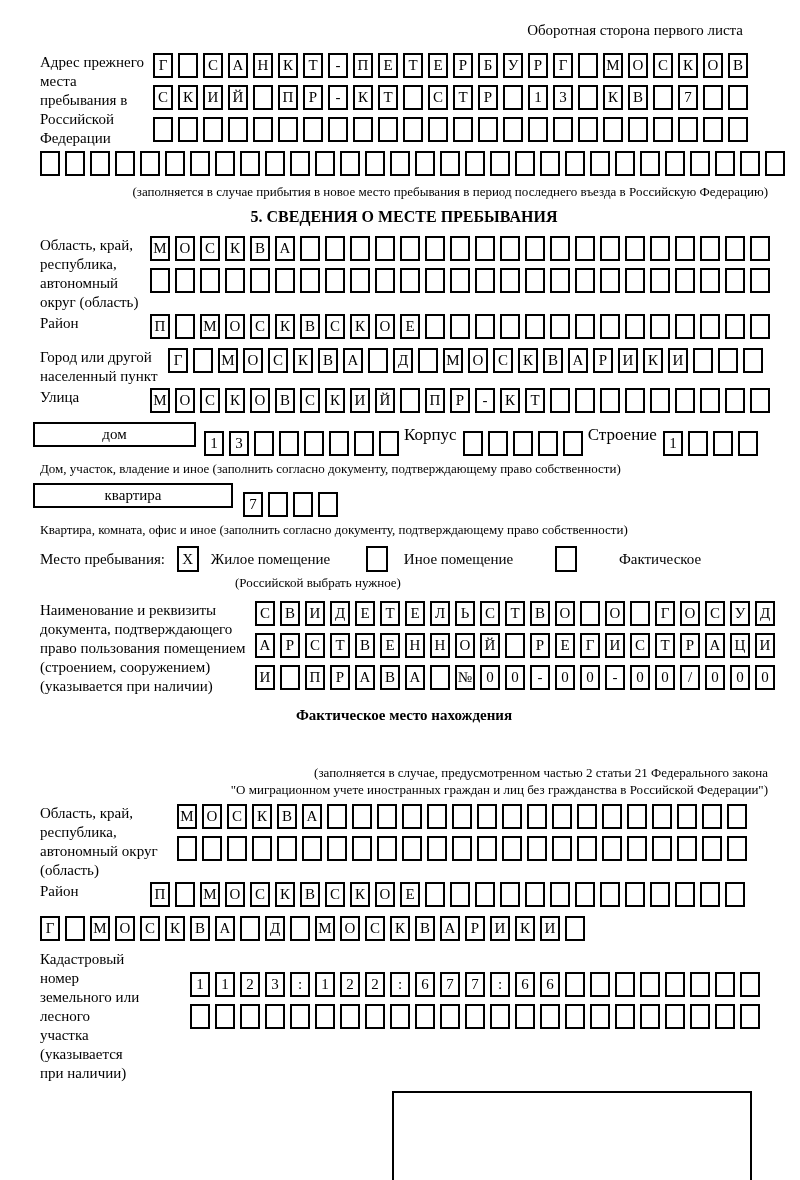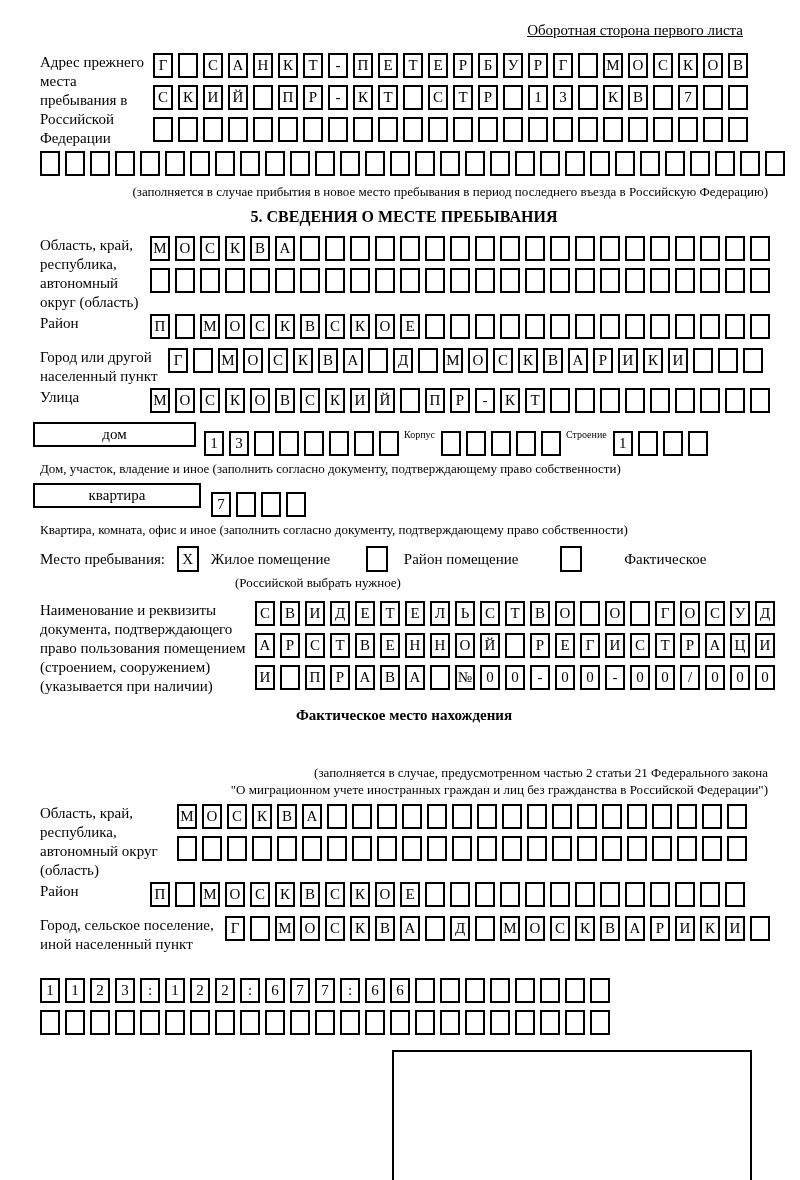--- a/index.html
+++ b/index.html
@@ -1,37 +1,37 @@
 <!DOCTYPE html>
 <html><head>
 <meta charset="utf-8">
 <style>
   html,body{margin:0;padding:0;background:#fff;}
   body{width:800px;height:1180px;font-family:"Liberation Serif",serif;color:#000;overflow:hidden;}
   .page{padding:12px 12px 0 40px;box-sizing:border-box;width:800px;}
-  .hdr{text-align:right;font-size:15px;padding:10px 45px 14px 0;text-decoration:underline;}
+  .hdr{text-align:right;font-size:15px;padding:10px 45px 14px 0;}
   .grp{display:flex;align-items:flex-start;margin-bottom:2px;}
   .lbl{font-size:15px;line-height:19px;padding-right:6px;box-sizing:border-box;flex:0 0 auto;}
   .w113{width:113px;} .w110{width:110px;} .w128{width:128px;} .w215{width:215px;}
   .w137{width:137px;} .w185{width:185px;} .w107{width:107px;}
   .cellcol{flex:1 1 auto;}
   .cells{white-space:nowrap;margin-bottom:7px;line-height:0;}
   .cell{display:inline-block;width:20px;height:25px;border:2px solid #000;box-sizing:border-box;
         margin-right:5px;text-align:center;font-size:15px;line-height:21px;vertical-align:top;}
   .note{font-size:13px;line-height:17px;}
   .center{text-align:right;}
   .sect-title{font-size:16px;font-weight:bold;text-align:center;margin:8px 0 10px -20px;}
   .widebox{display:inline-block;border:2px solid #000;height:25px;box-sizing:border-box;
            text-align:center;font-size:15px;line-height:21px;vertical-align:top;}
-  .inline-lbl{display:inline-block;font-size:10px;line-height:25px;vertical-align:top;}
+  .inline-lbl{display:inline-block;font-size:17px;line-height:25px;vertical-align:top;}
   .cb{display:inline-block;width:22px;height:26px;border:2px solid #000;box-sizing:border-box;
       text-align:center;font-size:15px;line-height:22px;vertical-align:top;}
   .optrow{font-size:15px;line-height:26px;margin:6px 0 2px 0;}
   .stamp-box{border:2px solid #000;width:360px;height:175px;margin-left:352px;box-sizing:border-box;}
-  .mt22{margin-top:22px;}
+  .mt22{margin-top:22px;margin-left:43px;}
   .mb6{margin-bottom:6px;}
 </style>
 </head>
 <body>
 
 <div class="page">
 
   <div class="hdr">Оборотная сторона первого листа</div>
 
   <div class="grp">
@@ -75,28 +75,28 @@
       <div class="cells"><span class="cell">М</span><span class="cell">О</span><span class="cell">С</span><span class="cell">К</span><span class="cell">О</span><span class="cell">В</span><span class="cell">С</span><span class="cell">К</span><span class="cell">И</span><span class="cell">Й</span><span class="cell"></span><span class="cell">П</span><span class="cell">Р</span><span class="cell">-</span><span class="cell">К</span><span class="cell">Т</span><span class="cell"></span><span class="cell"></span><span class="cell"></span><span class="cell"></span><span class="cell"></span><span class="cell"></span><span class="cell"></span><span class="cell"></span><span class="cell"></span></div>
     </div>
   </div>
 
   <div style="margin:2px 0 4px -7px;white-space:nowrap;">
     <span class="widebox" style="width:163px;margin-right:8px;">дом</span><span class="cells" style="display:inline-block;margin-bottom:0;"><span class="cell">1</span><span class="cell">3</span><span class="cell"></span><span class="cell"></span><span class="cell"></span><span class="cell"></span><span class="cell"></span><span class="cell"></span></span><span class="inline-lbl" style="margin-right:6px;">Корпус</span><span class="cells" style="display:inline-block;margin-bottom:0;"><span class="cell"></span><span class="cell"></span><span class="cell"></span><span class="cell"></span><span class="cell"></span></span><span class="inline-lbl" style="margin-right:6px;">Строение</span><span class="cells" style="display:inline-block;margin-bottom:0;"><span class="cell">1</span><span class="cell"></span><span class="cell"></span><span class="cell"></span></span>
   </div>
   <div class="note" style="margin-bottom:6px;">Дом, участок, владение и иное (заполнить согласно документу, подтверждающему право собственности)</div>
 
   <div style="margin:2px 0 4px -7px;white-space:nowrap;">
-    <span class="widebox" style="width:168px;margin-right:10px;">квартира</span><span class="cells" style="display:inline-block;margin-bottom:0;"><span class="cell">7</span><span class="cell"></span><span class="cell"></span><span class="cell"></span></span>
+    <span class="widebox" style="width:200px;margin-right:10px;">квартира</span><span class="cells" style="display:inline-block;margin-bottom:0;"><span class="cell">7</span><span class="cell"></span><span class="cell"></span><span class="cell"></span></span>
   </div>
   <div class="note" style="margin-bottom:8px;">Квартира, комната, офис и иное (заполнить согласно документу, подтверждающему право собственности)</div>
 
   <div class="optrow">
     <span>Место пребывания:</span>
     <span class="cb" style="margin:0 12px 0 8px;">X</span><span>Жилое помещение</span>
-    <span class="cb" style="margin:0 16px 0 32px;"></span><span>Район помещение</span>
+    <span class="cb" style="margin:0 16px 0 32px;"></span><span>Иное помещение</span>
     <span class="cb" style="margin:0 42px 0 38px;"></span><span>Фактическое</span>
   </div>
   <div class="note" style="margin:0 0 10px 195px;">(Российской выбрать нужное)</div>
 
   <div class="grp">
     <div class="lbl w215">Наименование и реквизиты документа, подтверждающего право пользования помещением (строением, сооружением) (указывается при наличии)</div>
     <div class="cellcol">
       <div class="cells"><span class="cell">С</span><span class="cell">В</span><span class="cell">И</span><span class="cell">Д</span><span class="cell">Е</span><span class="cell">Т</span><span class="cell">Е</span><span class="cell">Л</span><span class="cell">Ь</span><span class="cell">С</span><span class="cell">Т</span><span class="cell">В</span><span class="cell">О</span><span class="cell"></span><span class="cell">О</span><span class="cell"></span><span class="cell">Г</span><span class="cell">О</span><span class="cell">С</span><span class="cell">У</span><span class="cell">Д</span></div>
       <div class="cells"><span class="cell">А</span><span class="cell">Р</span><span class="cell">С</span><span class="cell">Т</span><span class="cell">В</span><span class="cell">Е</span><span class="cell">Н</span><span class="cell">Н</span><span class="cell">О</span><span class="cell">Й</span><span class="cell"></span><span class="cell">Р</span><span class="cell">Е</span><span class="cell">Г</span><span class="cell">И</span><span class="cell">С</span><span class="cell">Т</span><span class="cell">Р</span><span class="cell">А</span><span class="cell">Ц</span><span class="cell">И</span></div>
       <div class="cells"><span class="cell">И</span><span class="cell"></span><span class="cell">П</span><span class="cell">Р</span><span class="cell">А</span><span class="cell">В</span><span class="cell">А</span><span class="cell"></span><span class="cell">№</span><span class="cell">0</span><span class="cell">0</span><span class="cell">-</span><span class="cell">0</span><span class="cell">0</span><span class="cell">-</span><span class="cell">0</span><span class="cell">0</span><span class="cell">/</span><span class="cell">0</span><span class="cell">0</span><span class="cell">0</span></div>
@@ -116,27 +116,27 @@
   </div>
 
   <div class="grp">
     <div class="lbl w110">Район</div>
     <div class="cellcol">
       <div class="cells"><span class="cell">П</span><span class="cell"></span><span class="cell">М</span><span class="cell">О</span><span class="cell">С</span><span class="cell">К</span><span class="cell">В</span><span class="cell">С</span><span class="cell">К</span><span class="cell">О</span><span class="cell">Е</span><span class="cell"></span><span class="cell"></span><span class="cell"></span><span class="cell"></span><span class="cell"></span><span class="cell"></span><span class="cell"></span><span class="cell"></span><span class="cell"></span><span class="cell"></span><span class="cell"></span><span class="cell"></span><span class="cell"></span></div>
     </div>
   </div>
 
   <div class="grp">
-    <div class="lbl w185">Город, сельское поселение, иной населенный пункт</div>
     <div class="cellcol">
       <div class="cells"><span class="cell">Г</span><span class="cell"></span><span class="cell">М</span><span class="cell">О</span><span class="cell">С</span><span class="cell">К</span><span class="cell">В</span><span class="cell">А</span><span class="cell"></span><span class="cell">Д</span><span class="cell"></span><span class="cell">М</span><span class="cell">О</span><span class="cell">С</span><span class="cell">К</span><span class="cell">В</span><span class="cell">А</span><span class="cell">Р</span><span class="cell">И</span><span class="cell">К</span><span class="cell">И</span><span class="cell"></span></div>
     </div>
   </div>
 
   <div class="grp">
+    <div class="lbl w107">Кадастровый номер земельного или лесного участка (указывается при наличии)</div>
     <div class="cellcol mt22">
       <div class="cells"><span class="cell">1</span><span class="cell">1</span><span class="cell">2</span><span class="cell">3</span><span class="cell">:</span><span class="cell">1</span><span class="cell">2</span><span class="cell">2</span><span class="cell">:</span><span class="cell">6</span><span class="cell">7</span><span class="cell">7</span><span class="cell">:</span><span class="cell">6</span><span class="cell">6</span><span class="cell"></span><span class="cell"></span><span class="cell"></span><span class="cell"></span><span class="cell"></span><span class="cell"></span><span class="cell"></span><span class="cell"></span></div>
       <div class="cells"><span class="cell"></span><span class="cell"></span><span class="cell"></span><span class="cell"></span><span class="cell"></span><span class="cell"></span><span class="cell"></span><span class="cell"></span><span class="cell"></span><span class="cell"></span><span class="cell"></span><span class="cell"></span><span class="cell"></span><span class="cell"></span><span class="cell"></span><span class="cell"></span><span class="cell"></span><span class="cell"></span><span class="cell"></span><span class="cell"></span><span class="cell"></span><span class="cell"></span><span class="cell"></span></div>
     </div>
   </div>
 
   <div class="stamp-box" style="margin-top:8px;"></div>
 
 </div>
 

